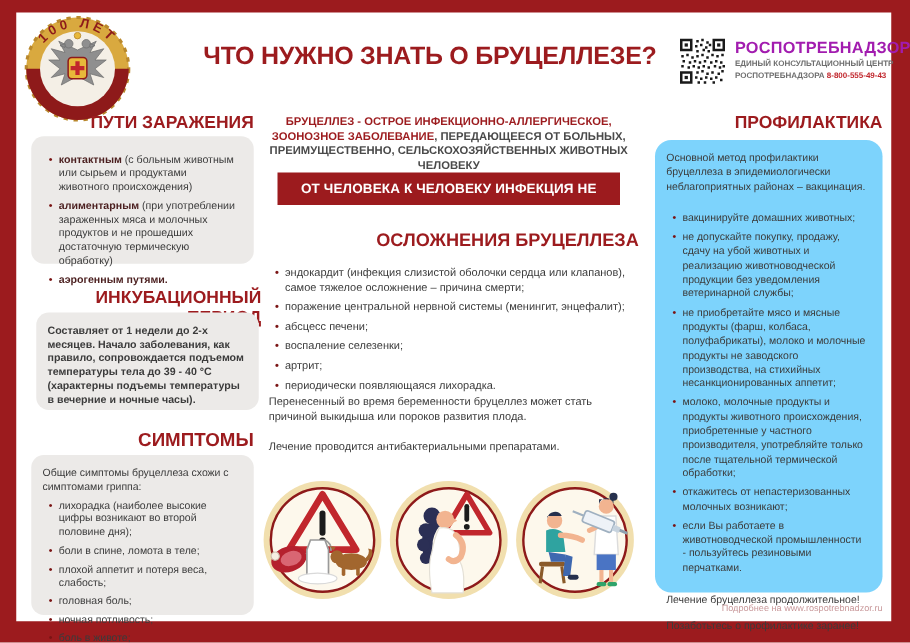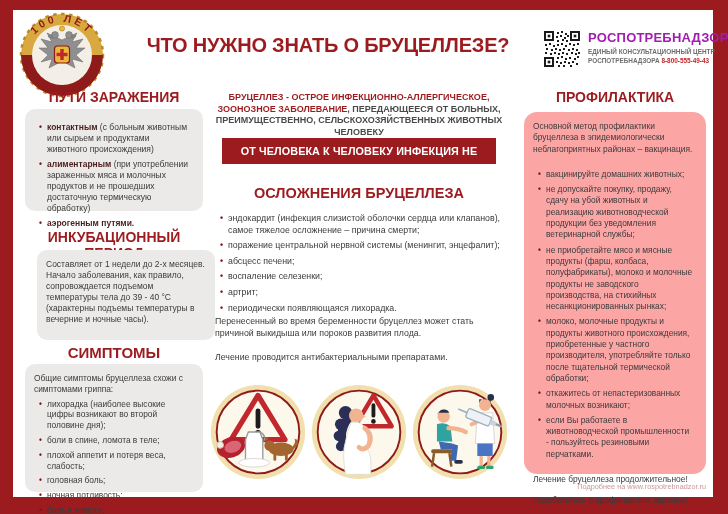--- a/index.html
+++ b/index.html
@@ -7,47 +7,47 @@
     width:728px;height:514px;position:relative;overflow:hidden;
     background:#9c1b1e;
     font-family:"Liberation Sans",sans-serif;
     -webkit-font-smoothing:antialiased;
   }
   .panel{position:absolute;left:13px;top:10px;width:700px;height:487px;background:#ffffff;}
 
   
   .badge{position:absolute;left:3px;top:2px;}
   .page-title{
-    position:absolute;left:110px;top:24px;width:410px;text-align:center;
+    position:absolute;left:126px;top:24px;width:410px;text-align:center;
     font-size:20px;font-weight:bold;color:#9c1b1e;letter-spacing:-0.2px;
   }
   .agency{position:absolute;left:530px;top:20px;display:flex;gap:7px;align-items:flex-start;}
   .agency .name{font-size:13px;font-weight:bold;color:#a21caf;letter-spacing:0.2px;}
   .agency .sub{font-size:6.4px;color:#6e6e6e;font-weight:bold;line-height:8.5px;margin-top:3px;}
   .agency .phone{color:#c1272d;}
 
   
   .col{position:absolute;}
-  .sec-title{font-weight:bold;color:#9c1b1e;text-align:center;}
+  .sec-title{font-weight:bold;color:#9c1b1e;text-align:right;}
   .box{border-radius:10px;padding:9px 9px;box-sizing:border-box;color:#3b3b3b;}
   .grey{background:#eceae8;}
-  .peach{background:#fca5a5;border-radius:13px;}
+  .peach{background:#7dd3fc;border-radius:13px;}
   .small{font-size:8.5px;line-height:11px;}
   .blist{list-style:none;margin:0;padding:0;}
   .blist li{position:relative;padding-left:9px;margin:4px;}
   .blist li::before{content:"\2022";position:absolute;left:1px;top:0;color:#7a1414;font-weight:bold;}
   .lead{font-weight:bold;color:#4b1f1f;}
 
   
   .left-col{left:12px;top:0;width:178px;}
   .left-col .sec-title{font-size:14px;}
   .h-paths{position:absolute;left:0;top:79px;width:178px;}
   .box-paths{position:absolute;left:0;top:99px;width:178px;height:102px;}
   .h-incub{position:absolute;left:-6px;top:219px;width:190px;font-size:13.5px;}
-  .box-incub{position:absolute;left:12px;top:240px;width:178px;height:90px;}
+  .box-incub{position:absolute;left:4px;top:240px;width:178px;height:78px;font-weight:bold;}
   .h-sympt{position:absolute;left:0;top:334px;width:178px;}
   .box-sympt{position:absolute;left:0;top:354px;width:178px;height:128px;font-size:8.4px;line-height:10.8px;}
 
   
   .mid-col{left:194px;top:0;width:304px;}
   .mid-intro{
     position:absolute;left:6px;top:82px;width:292px;text-align:center;
     font-size:9px;line-height:11.5px;font-weight:bold;color:#4a4a4a;
   }
   .mid-intro .red{color:#9c1b1e;}
@@ -330,21 +330,21 @@
   </div>
 
   <div class="col right-col">
     <div class="sec-title h-prof">ПРОФИЛАКТИКА</div>
     <div class="box peach box-prof">
       <div>Основной метод профилактики бруцеллеза в эпидемиологически неблагоприятных районах – вакцинация.</div>
       <div class="gap"></div>
       <ul class="blist">
         <li><span>вакцинируйте домашних животных;</span></li>
         <li><span>не допускайте покупку, продажу, сдачу на убой животных и реализацию животноводческой продукции без уведомления ветеринарной службы;</span></li>
-        <li><span>не приобретайте мясо и мясные продукты (фарш, колбаса, полуфабрикаты), молоко и молочные продукты не заводского производства, на стихийных несанкционированных рынках;</span></li>
+        <li><span>не приобретайте мясо и мясные продукты (фарш, колбаса, полуфабрикаты), молоко и молочные продукты не заводского производства, на стихийных несанкционированных аппетит;</span></li>
         <li><span>молоко, молочные продукты и продукты животного происхождения, приобретенные у частного производителя, употребляйте только после тщательной термической обработки;</span></li>
         <li><span>откажитесь от непастеризованных молочных возникают;</span></li>
         <li><span>если Вы работаете в животноводческой промышленности - пользуйтесь резиновыми перчатками.</span></li>
       </ul>
       <div class="gap"></div>
       <div>Лечение бруцеллеза продолжительное!</div>
       <div class="gap"></div>
       <div>Позаботьтесь о профилактике заранее!</div>
     </div>
     <div class="footer-link">Подробнее на www.rospotrebnadzor.ru</div>

